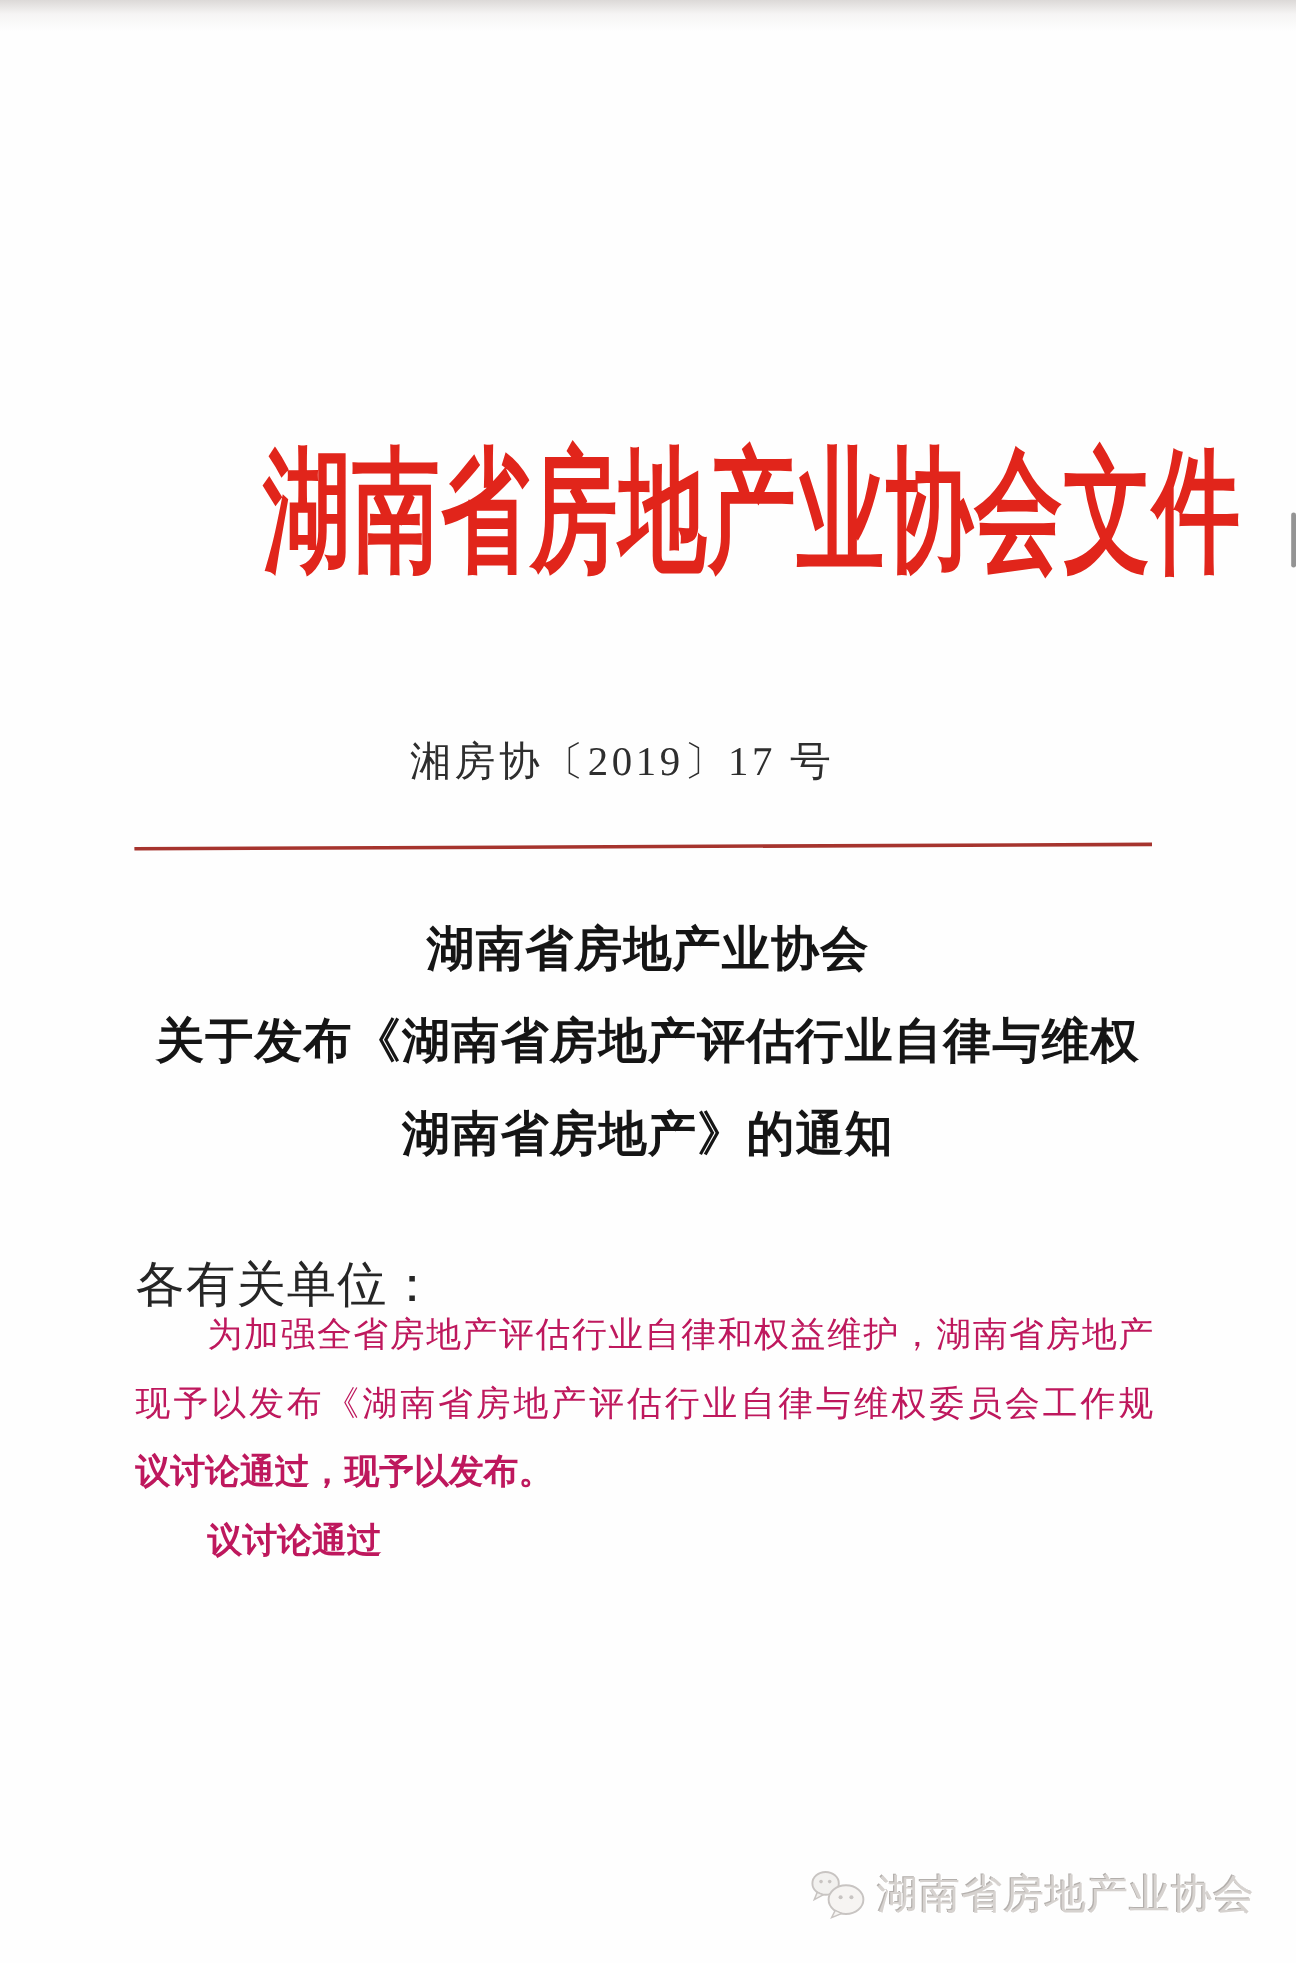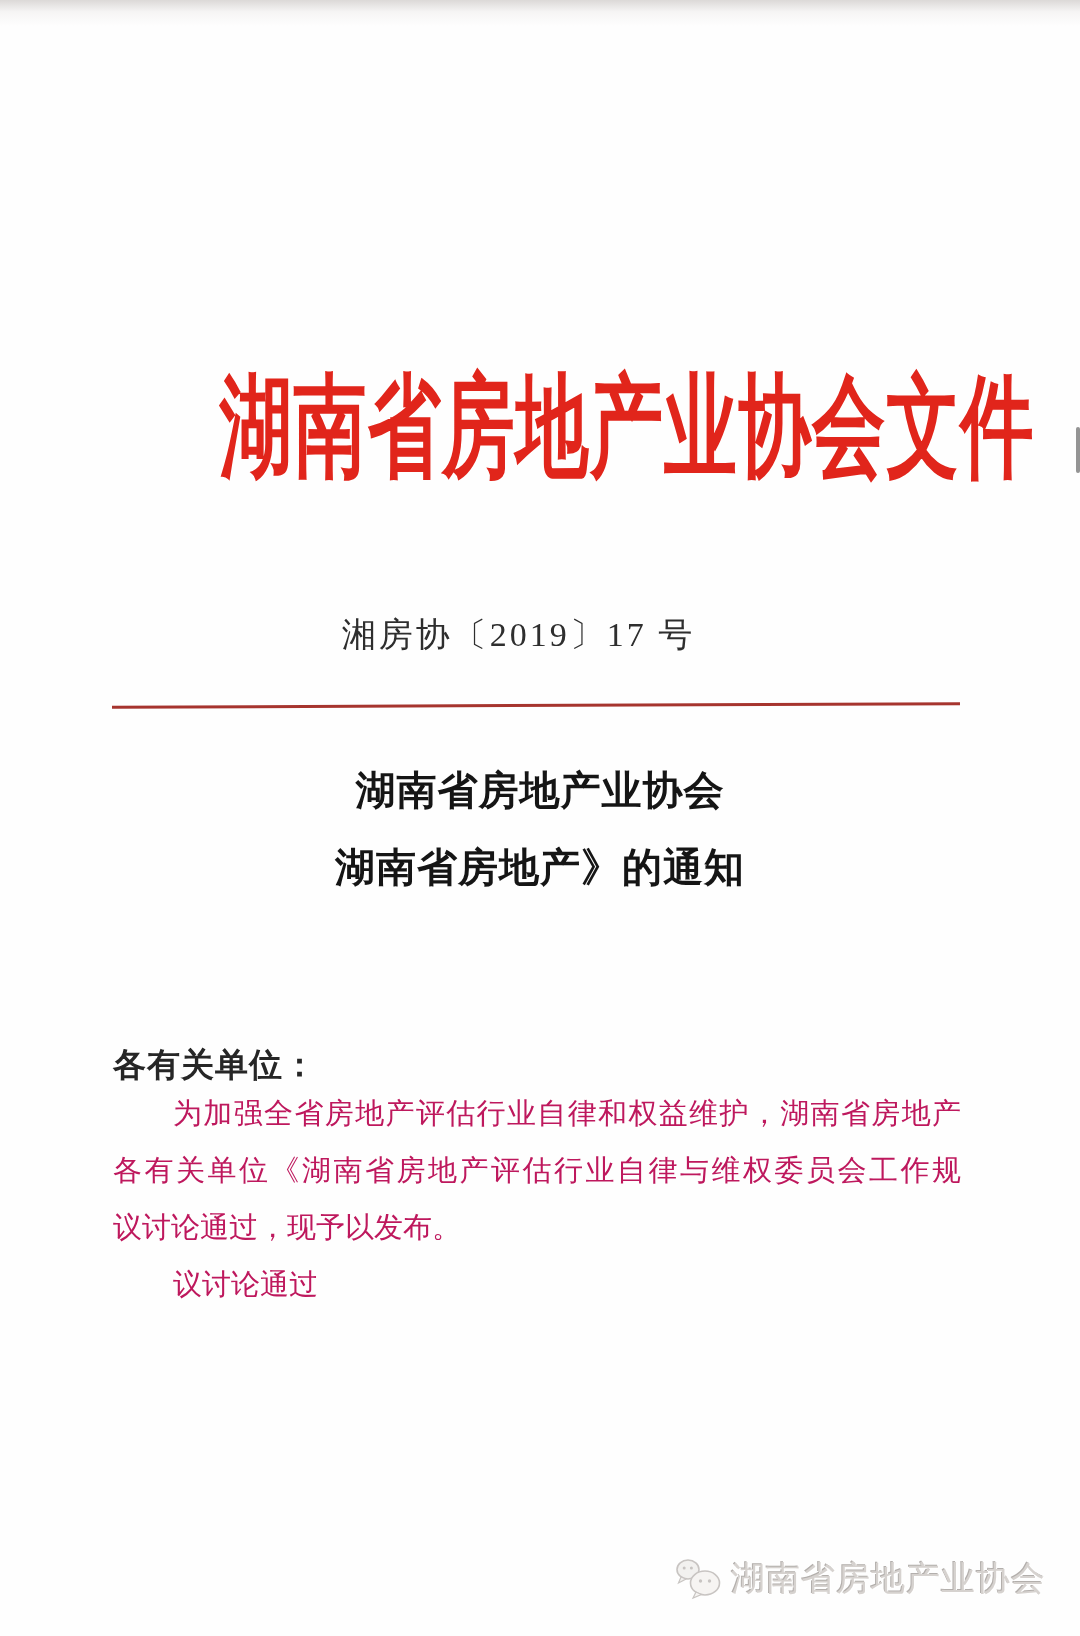--- a/index.html
+++ b/index.html
@@ -34,28 +34,28 @@
     position:absolute;top:704px;left:112px;width:848px;height:3px;
     background:#a6342e;transform:rotate(-.25deg);
   }
   .notice-title{
     position:absolute;top:752px;left:0;width:100%;
     text-align:center;font-weight:bold;color:#151515;
     font-size:40px;line-height:77px;letter-spacing:1px;
   }
   .salutation{
     position:absolute;top:1043px;left:113px;
-    font-size:33px;color:#262626;letter-spacing:1px;font-weight:bold;
+    font-size:41px;color:#262626;letter-spacing:1px;
   }
   .body-text{
     position:absolute;top:1085px;left:113px;width:848px;
     font-size:29px;line-height:57px;color:#be185d;
   }
   .body-text .jline{text-align:justify;text-align-last:justify;}
-  .body-text .plain{text-align:left;text-align-last:left;}
+  .body-text .plain{text-align:left;text-align-last:left;font-weight:bold;}
   .body-text .indent{padding-left:60px;}
   
   .watermark{
     position:absolute;top:1556px;right:34px;
     display:flex;align-items:center;gap:10px;
   }
   .watermark-label{
     font-size:34px;letter-spacing:1px;
     color:#d6d2cf;
     text-shadow:1px 1px 0 #ffffff,-1px -1px 0 #b3afac;
@@ -78,28 +78,29 @@
   <h1 class="org-header" style="margin:0;">
     <span class="stretch">湖南省房地产业协会文件</span>
   </h1>
 
   <div class="doc-number">湘房协〔2019〕17 号</div>
 
   <div class="red-line"></div>
 
   <div class="notice-title">
     <div>湖南省房地产业协会</div>
+    <div>关于发布《湖南省房地产评估行业自律与维权</div>
     <div>湖南省房地产》的通知</div>
   </div>
 
   <div class="salutation">各有关单位：</div>
 
   <div class="body-text">
     <div class="jline indent">为加强全省房地产评估行业自律和权益维护，湖南省房地产</div>
-    <div class="jline">各有关单位《湖南省房地产评估行业自律与维权委员会工作规</div>
+    <div class="jline">现予以发布《湖南省房地产评估行业自律与维权委员会工作规</div>
     <div class="plain">议讨论通过，现予以发布。</div>
     <div class="plain indent">议讨论通过</div>
   </div>
 
   <div class="watermark">
     <svg class="wm-icon" viewBox="0 0 46 42" aria-hidden="true">
 
       <ellipse cx="13" cy="11.5" rx="11" ry="9.5" fill="#f1efed" stroke="#bfbbb8" stroke-width="1.6"></ellipse>
       <path d="M6 19 L3.5 25 L11 21 Z" fill="#f1efed" stroke="#bfbbb8" stroke-width="1.2"></path>
       <circle cx="9.2" cy="10" r="1.5" fill="#bfbbb8"></circle>

